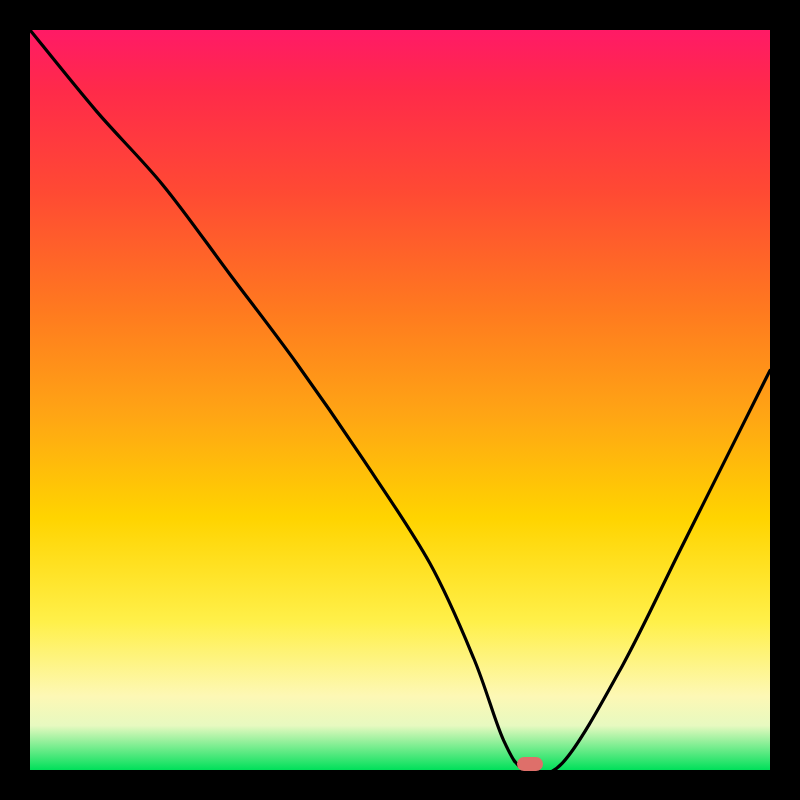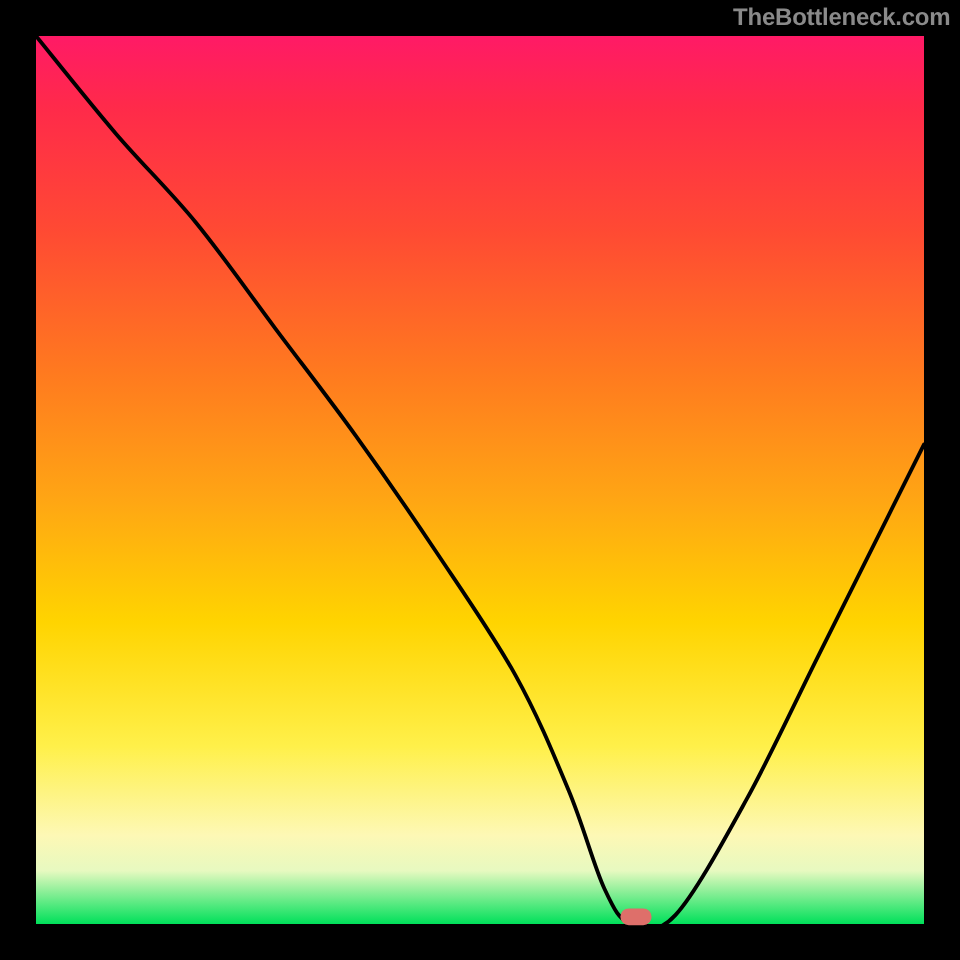--- a/index.html
+++ b/index.html
@@ -56,21 +56,20 @@
     font-weight: 600;
     color: #8a8a8a;
     letter-spacing: -0.2px;
   }
 </style>
 </head>
 <body>
 
 <div class="frame">
 
-  <div class="watermark">TheBottleneck.com</div>
 
   <div class="plot">
 
     <svg class="curve-svg" viewBox="0 0 740 740" preserveAspectRatio="none">
       <path id="curve-path" d="M 0,0 C 11.1,13.566666666666665 44.39999999999999,55.5 66.6,81.39999999999999 C 88.8,107.29999999999998 110.99999999999999,128.26666666666665 133.2,155.39999999999998 C 155.39999999999998,182.5333333333333 177.60000000000002,214.59999999999997 199.8,244.19999999999996 C 222,273.79999999999995 244.2,302.1666666666666 266.4,332.99999999999994 C 288.59999999999997,363.8333333333333 310.8,395.90000000000003 333,429.20000000000005 C 355.2,462.50000000000006 381.1,499.49999999999994 399.6,532.8 C 418.1,566.0999999999999 431.6666666666667,599.4 444,629 C 456.3333333333333,658.6 464.9666666666667,691.9 473.6,710.4 C 482.23333333333335,728.9 485.93333333333334,736.3 495.8,740 C 505.6666666666667,743.7 516.7666666666667,749.8666666666667 532.8,732.6 C 548.8333333333333,715.3333333333334 572.2666666666667,672.1666666666666 592,636.4 C 611.7333333333333,600.6333333333333 631.4666666666667,557.4666666666667 651.2,518 C 670.9333333333334,478.53333333333336 695.6,429.20000000000005 710.4,399.6 C 725.1999999999999,370 735.0666666666666,350.26666666666665 740,340.4" fill="none" stroke="#000" stroke-width="3.2" stroke-linejoin="round" stroke-linecap="round"></path>
     </svg>
 
     <div id="marker" class="marker" style="left: 67.5%; top: 99.2%; background: rgb(222, 111, 106);"></div>
 
   </div>

